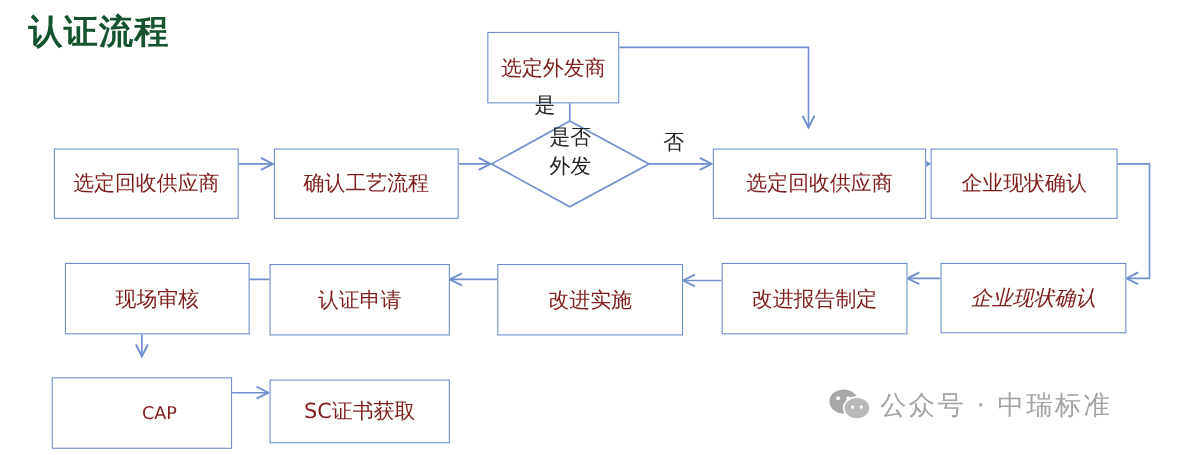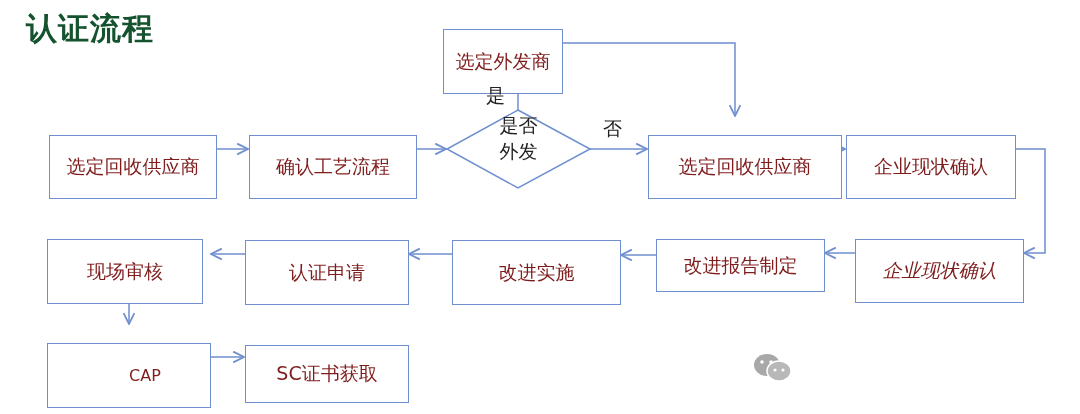--- a/index.html
+++ b/index.html
@@ -51,30 +51,31 @@
   <span>是否</span>
   <span>外发</span>
 </div>
 <div class="box" style="left:443px;top:11px;width:120px;height:65px;">选定外发商</div>
 <div class="lbl" style="left:486px;top:83px;">是</div>
 <div class="lbl" style="left:603px;top:116px;">否</div>
 <div class="box" style="left:648px;top:117px;width:194px;height:64px;">选定回收供应商</div>
 <div class="box" style="left:846px;top:117px;width:170px;height:64px;">企业现状确认</div>
 
 <div class="box" style="left:855px;top:221px;width:169px;height:64px;font-style:italic;">企业现状确认</div>
-<div class="box" style="left:656px;top:221px;width:169px;height:53px;">改进报告制定</div>
+<div class="box" style="left:656px;top:221px;width:169px;height:65px;">改进报告制定</div>
 <div class="box" style="left:452px;top:222px;width:169px;height:65px;font-family:Liberation Mono, monospace;">改进实施</div>
 <div class="box" style="left:245px;top:222px;width:164px;height:65px;font-family:Liberation Mono, monospace;">认证申请</div>
-<div class="box" style="left:47px;top:221px;width:156px;height:65px;">现场审核</div>
+<div class="box" style="left:59px;top:221px;width:168px;height:65px;">现场审核</div>
 
 <div class="box small" style="left:47px;top:325px;width:164px;height:65px;">CAP</div>
 <div class="box" style="left:245px;top:327px;width:164px;height:58px;">SC证书获取</div>
 
 <div class="wm">
   <svg width="42" height="32" viewBox="0 0 42 32">
     <ellipse cx="15" cy="13" rx="13" ry="11" fill="#a8a8a8"></ellipse>
     <ellipse cx="27" cy="19" rx="12" ry="10" fill="#b8b8b8" stroke="#fff" stroke-width="1.5"></ellipse>
     <circle cx="10" cy="10" r="1.8" fill="#fff"></circle>
       <circle cx="19" cy="10" r="1.8" fill="#fff"></circle>
     <circle cx="23" cy="18" r="1.6" fill="#fff"></circle>
       <circle cx="31" cy="18" r="1.6" fill="#fff"></circle>
   </svg>
+  <span>公众号 · 中瑞标准</span>
 </div>
 
 </body></html>

